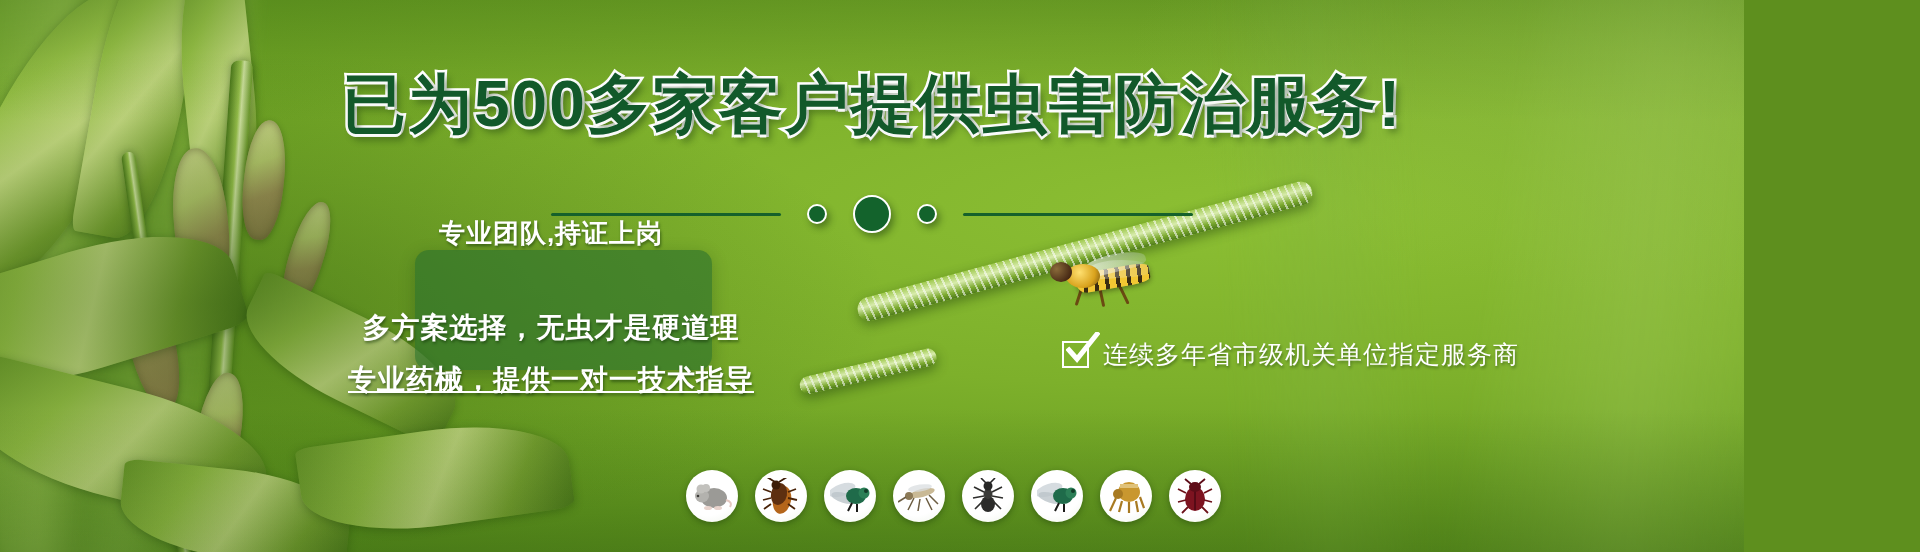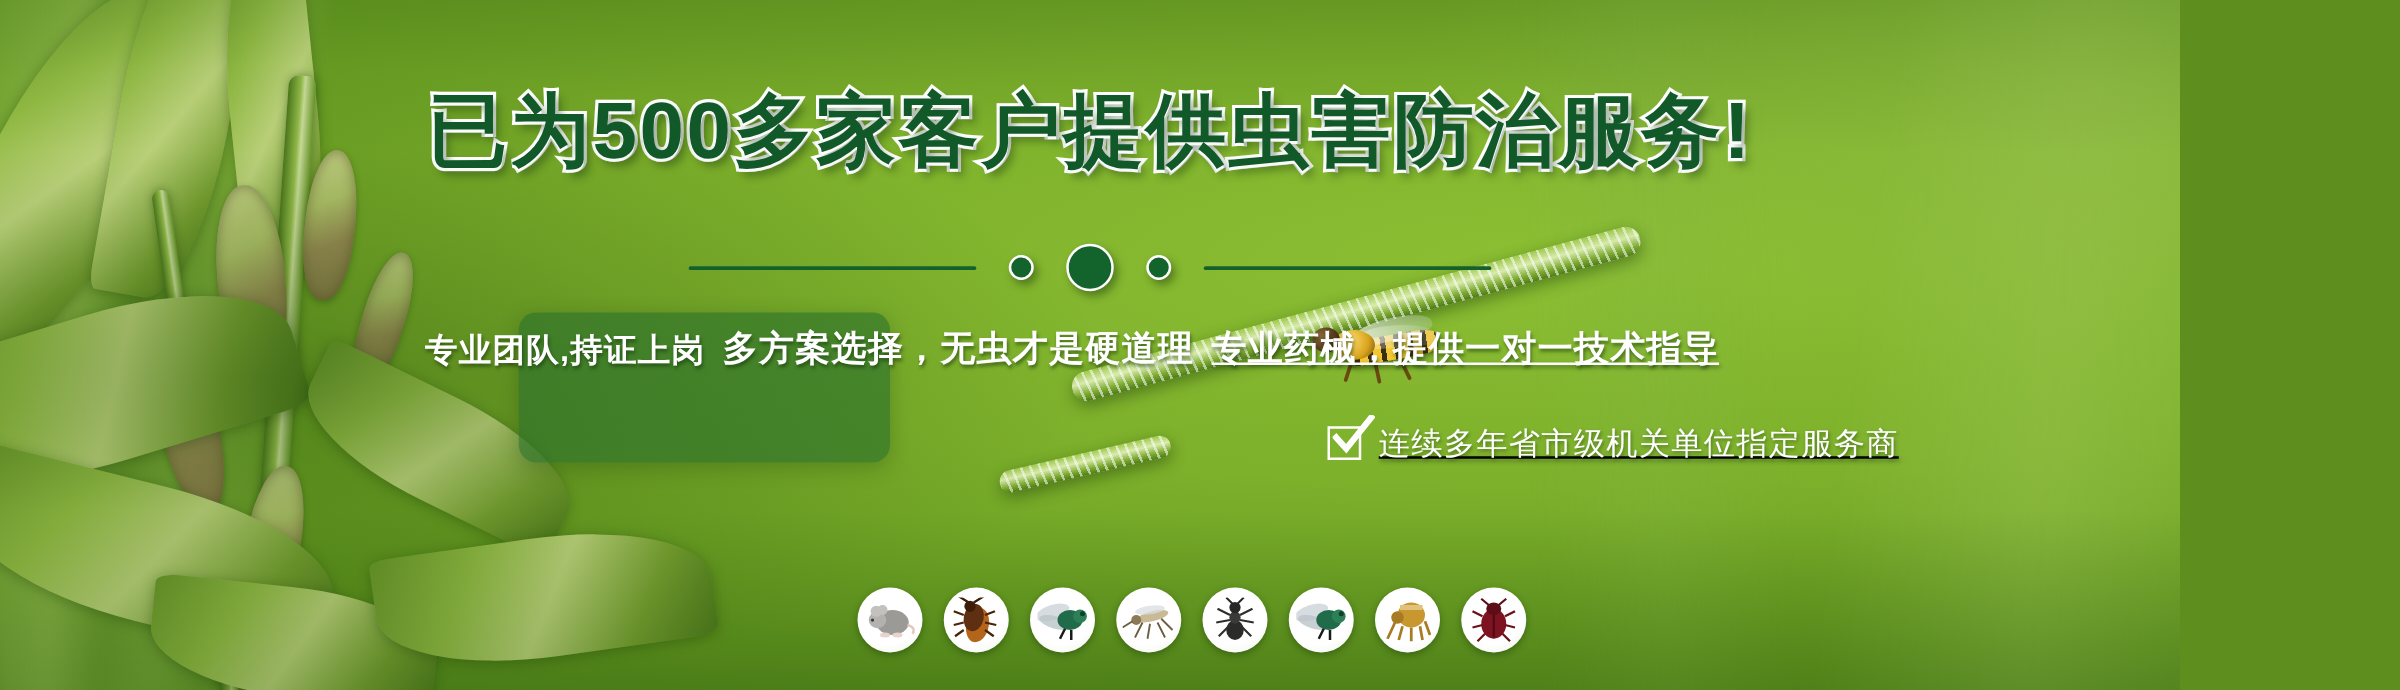--- a/index.html
+++ b/index.html
@@ -199,22 +199,22 @@
     width:297px; height:120px;
     background:rgba(42,112,44,0.62);
     border-radius:14px;
     box-shadow:0 4px 16px rgba(20,50,10,.25);
   }
   .panel-lines {
     position:absolute;
     left:340px; top:216px;
     width:460px;
     display:flex;
-    flex-direction:row;
-    align-items:flex-end;
+    flex-direction:column;
+    align-items:center;
     gap:14px;
     padding-right:38px;
   }
   .panel-line {
     color:#ffffff;
     font-weight:bold;
     white-space:nowrap;
     text-shadow:1px 2px 3px rgba(15,45,8,.55);
   }
   .panel-line.pl1 { font-size:26px; letter-spacing:1px; }
@@ -222,21 +222,21 @@
   .panel-line.pl3 { font-size:28px; letter-spacing:1px;text-decoration:underline; }
 
   
   .checks {
     position:absolute;
     left:1062px; top:338px;
     display:flex;
     flex-direction:column;
     gap:22px;
   }
-  .check-row { display:flex; align-items:center; gap:14px;text-decoration:underline; }
+  .check-row { display:flex; align-items:center; gap:14px; }
   .cbox {
     position:relative;
     width:27px; height:27px;
     border:2px solid #ffffff;
     flex:0 0 auto;
   }
   .cbox svg { position:absolute; left:2px; top:-11px; }
   .check-label {
     color:#ffffff;
     font-size:25px;

